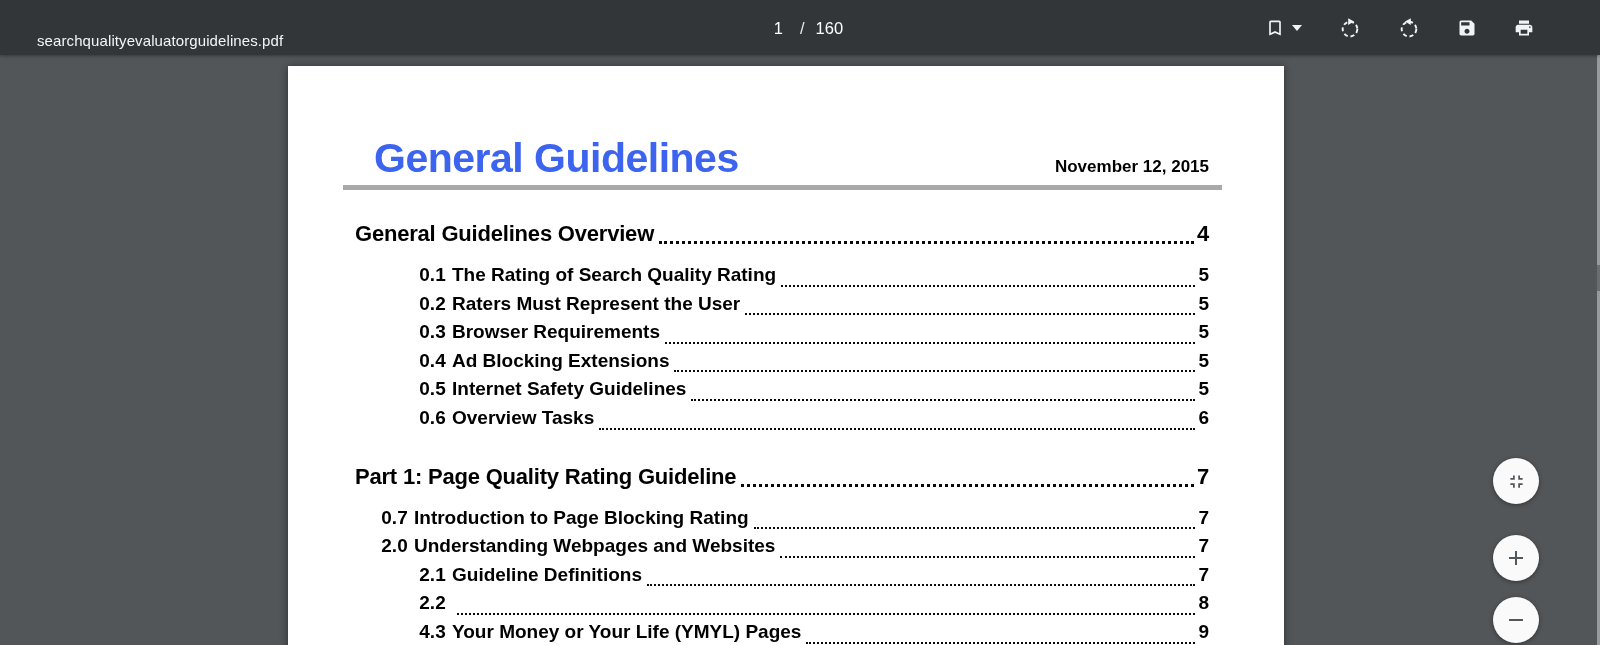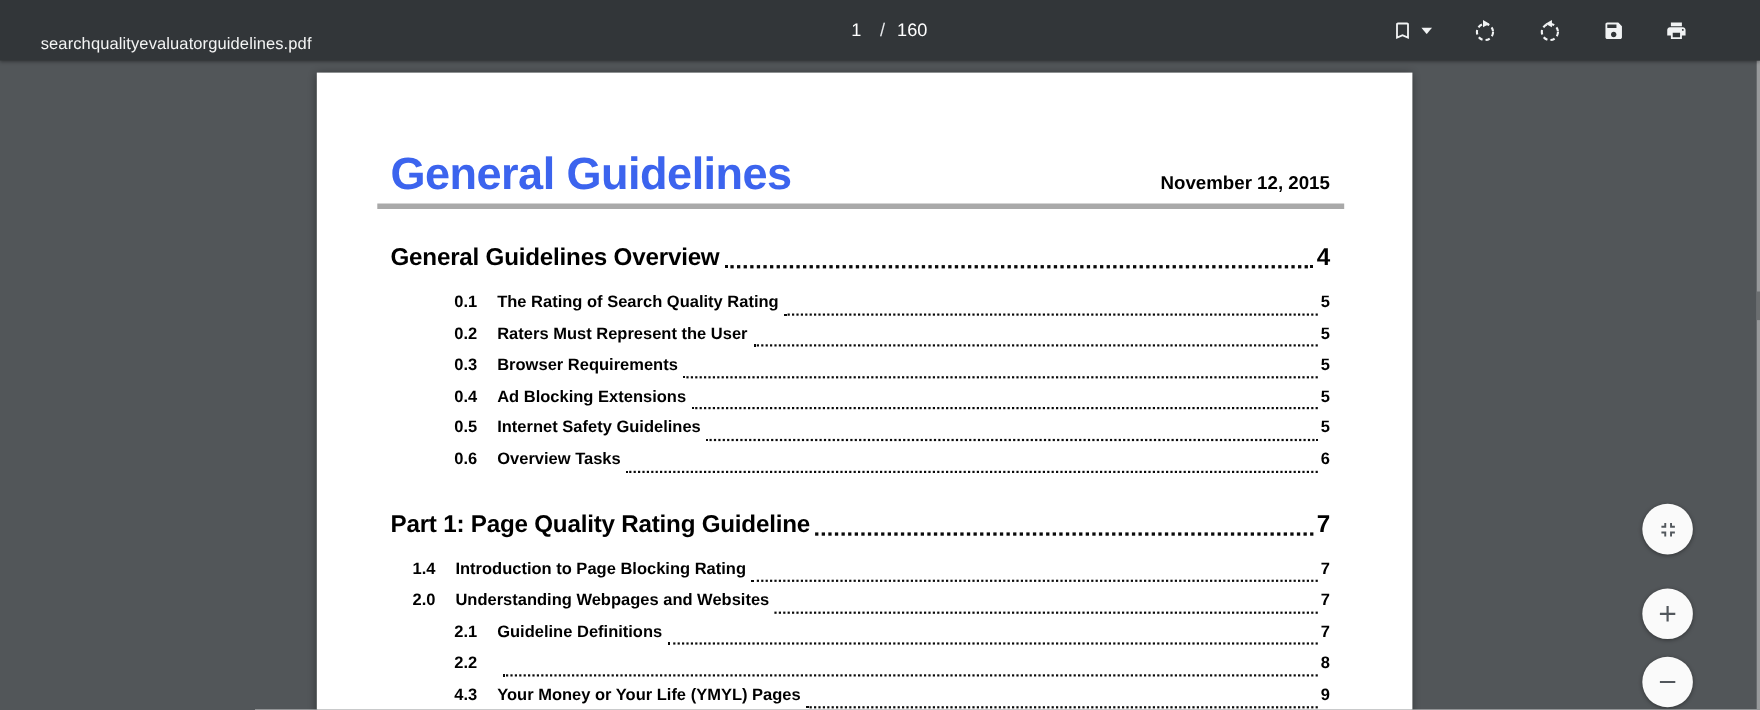--- a/index.html
+++ b/index.html
@@ -57,41 +57,41 @@
 
   
   .canvas{position:absolute;top:55px;left:0;right:0;bottom:0;background:var(--canvas-bg);}
   .pdf-page{
     position:absolute;left:288px;top:11px;width:996px;height:920px;
     background:var(--page-white);
     box-shadow:0 1px 8px rgba(0,0,0,.45);
     color:var(--doc-text);
   }
   .title-row{
-    margin-top:70px;padding:0 75px 0 67px;
+    margin-top:70px;padding:0 75px 0 86px;
     display:flex;justify-content:space-between;align-items:baseline;
   }
   .doc-title{
     color:var(--title-blue);
     font-size:41px;font-weight:bold;line-height:45px;letter-spacing:-.5px;
     white-space:nowrap;
   }
   .doc-date{font-size:17px;font-weight:bold;white-space:nowrap;}
   .title-rule{height:5px;background:var(--rule-gray);margin:4px 62px 0 55px;}
 
   
   .toc{padding:0 75px 0 67px;font-weight:bold;}
-  .toc-row{display:flex;align-items:flex-end;white-space:nowrap;cursor:pointer;}
+  .toc-row{display:flex;align-items:flex-end;white-space:nowrap;cursor:pointer;text-align:center;}
   .toc-num{flex:none;width:39px;}
   .toc-label{flex:none;}
   .toc-leader{flex:1 1 auto;border-bottom:2px dotted #0a0a0a;margin:0 3px 3px 5px;min-width:20px;}
   .toc-page{flex:none;}
   .lvl-h1{font-size:22px;line-height:30px;margin:29px 0 12px;letter-spacing:-.2px;}
   .lvl-h1 .toc-leader{border-bottom-width:3px;margin-bottom:5px;}
-  .lvl-sub1,.lvl-sub2{font-size:15px;line-height:28.6px;}
+  .lvl-sub1,.lvl-sub2{font-size:19px;line-height:28.6px;}
   .lvl-sub1{padding-left:20px;}
   .lvl-sub2{padding-left:58px;}
 
   
   .fab{
     position:absolute;width:46px;height:46px;border-radius:50%;
     background:#fafafa;border:none;cursor:pointer;
     box-shadow:0 1px 4px rgba(0,0,0,.4);
     display:flex;align-items:center;justify-content:center;
     color:var(--fab-icon);
@@ -231,21 +231,21 @@
   </div>
 
   <div class="toc-row lvl-h1">
 
     <span class="toc-label">Part 1: Page Quality Rating Guideline</span>
     <span class="toc-leader"></span>
     <span class="toc-page">7</span>
   </div>
 
   <div class="toc-row lvl-sub1">
-    <span class="toc-num">1.4</span>
+    <span class="toc-num">0.7</span>
     <span class="toc-label">Introduction to Page Blocking Rating</span>
     <span class="toc-leader"></span>
     <span class="toc-page">7</span>
   </div>
 
   <div class="toc-row lvl-sub1">
     <span class="toc-num">2.0</span>
     <span class="toc-label">Understanding Webpages and Websites</span>
     <span class="toc-leader"></span>
     <span class="toc-page">7</span>

